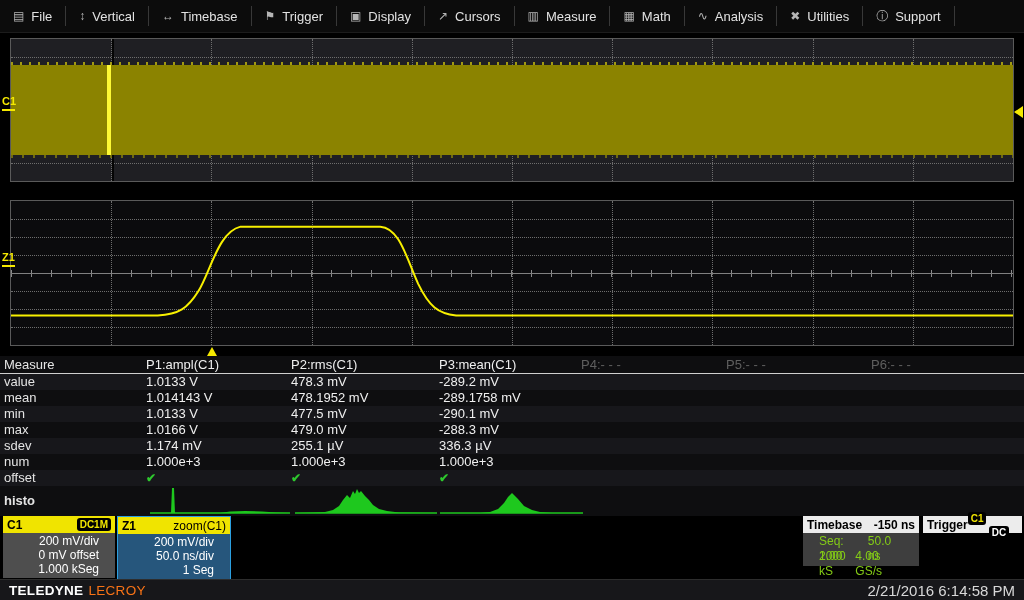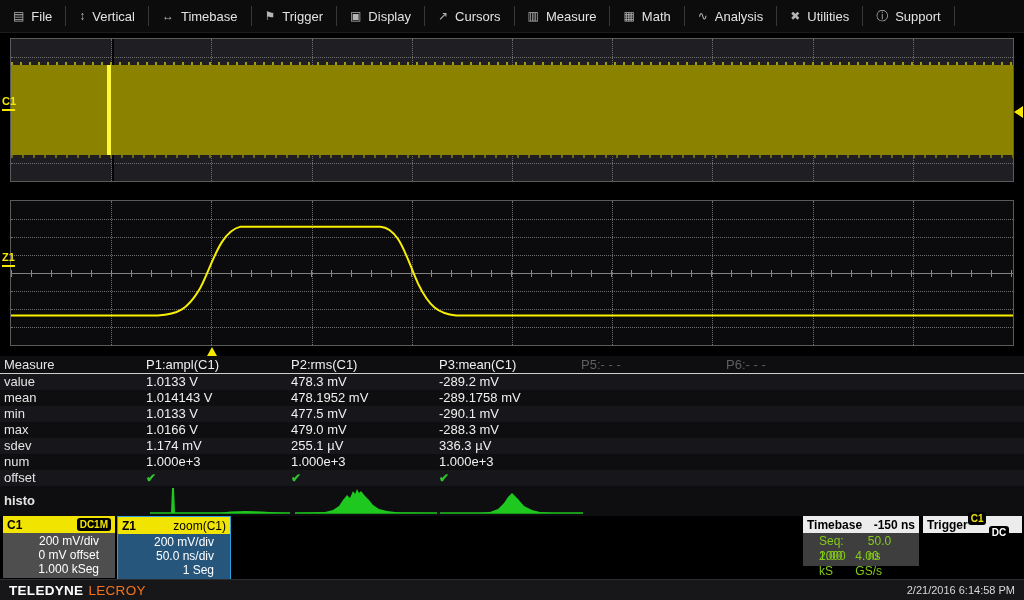--- a/index.html
+++ b/index.html
@@ -71,21 +71,21 @@
   .trg-box{left:923px;width:99px;}
   .badge-c1{color:#f0e400;}
   .badge-dc{color:#fff;margin-left:21px;}
 
   
   .status-bar{position:absolute;left:0;right:0;bottom:0;height:20px;background:#17171a;
               border-top:1px solid #2d2d2d;display:flex;align-items:center;
               justify-content:space-between;padding:0 9px;}
   .brand b{color:#fff;font-size:13.5px;letter-spacing:.3px;}
   .brand span{color:#f97316;font-size:13.5px;margin-left:5px;letter-spacing:.3px;}
-  .clock{color:#d8d8d8;font-size:11px;}
+  .clock{color:#d8d8d8;font-size:15px;}
 </style>
 </head>
 <body>
 
 <div class="screen">
 
   <div class="menu-bar">
     <div class="menu-item">
       <span class="mi">▤</span>
       <span>File</span>
@@ -186,20 +186,21 @@
   </div>
   <div class="chan-label" style="left:2px;top:252px">Z1</div>
   <div class="trig-time"></div>
 
   <div class="measure">
     <div class="mrow hdr">
       <div class="lab">Measure</div>
       <div>P1:ampl(C1)</div>
       <div>P2:rms(C1)</div>
       <div>P3:mean(C1)</div>
+      <div class="dim">P4:- - -</div>
       <div class="dim">P5:- - -</div>
       <div class="dim">P6:- - -</div>
     </div>
     <div class="mrow">
       <div class="lab">value</div>
       <div>1.0133 V</div>
       <div>478.3 mV</div>
       <div>-289.2 mV</div>
       <div></div>
         <div></div>

